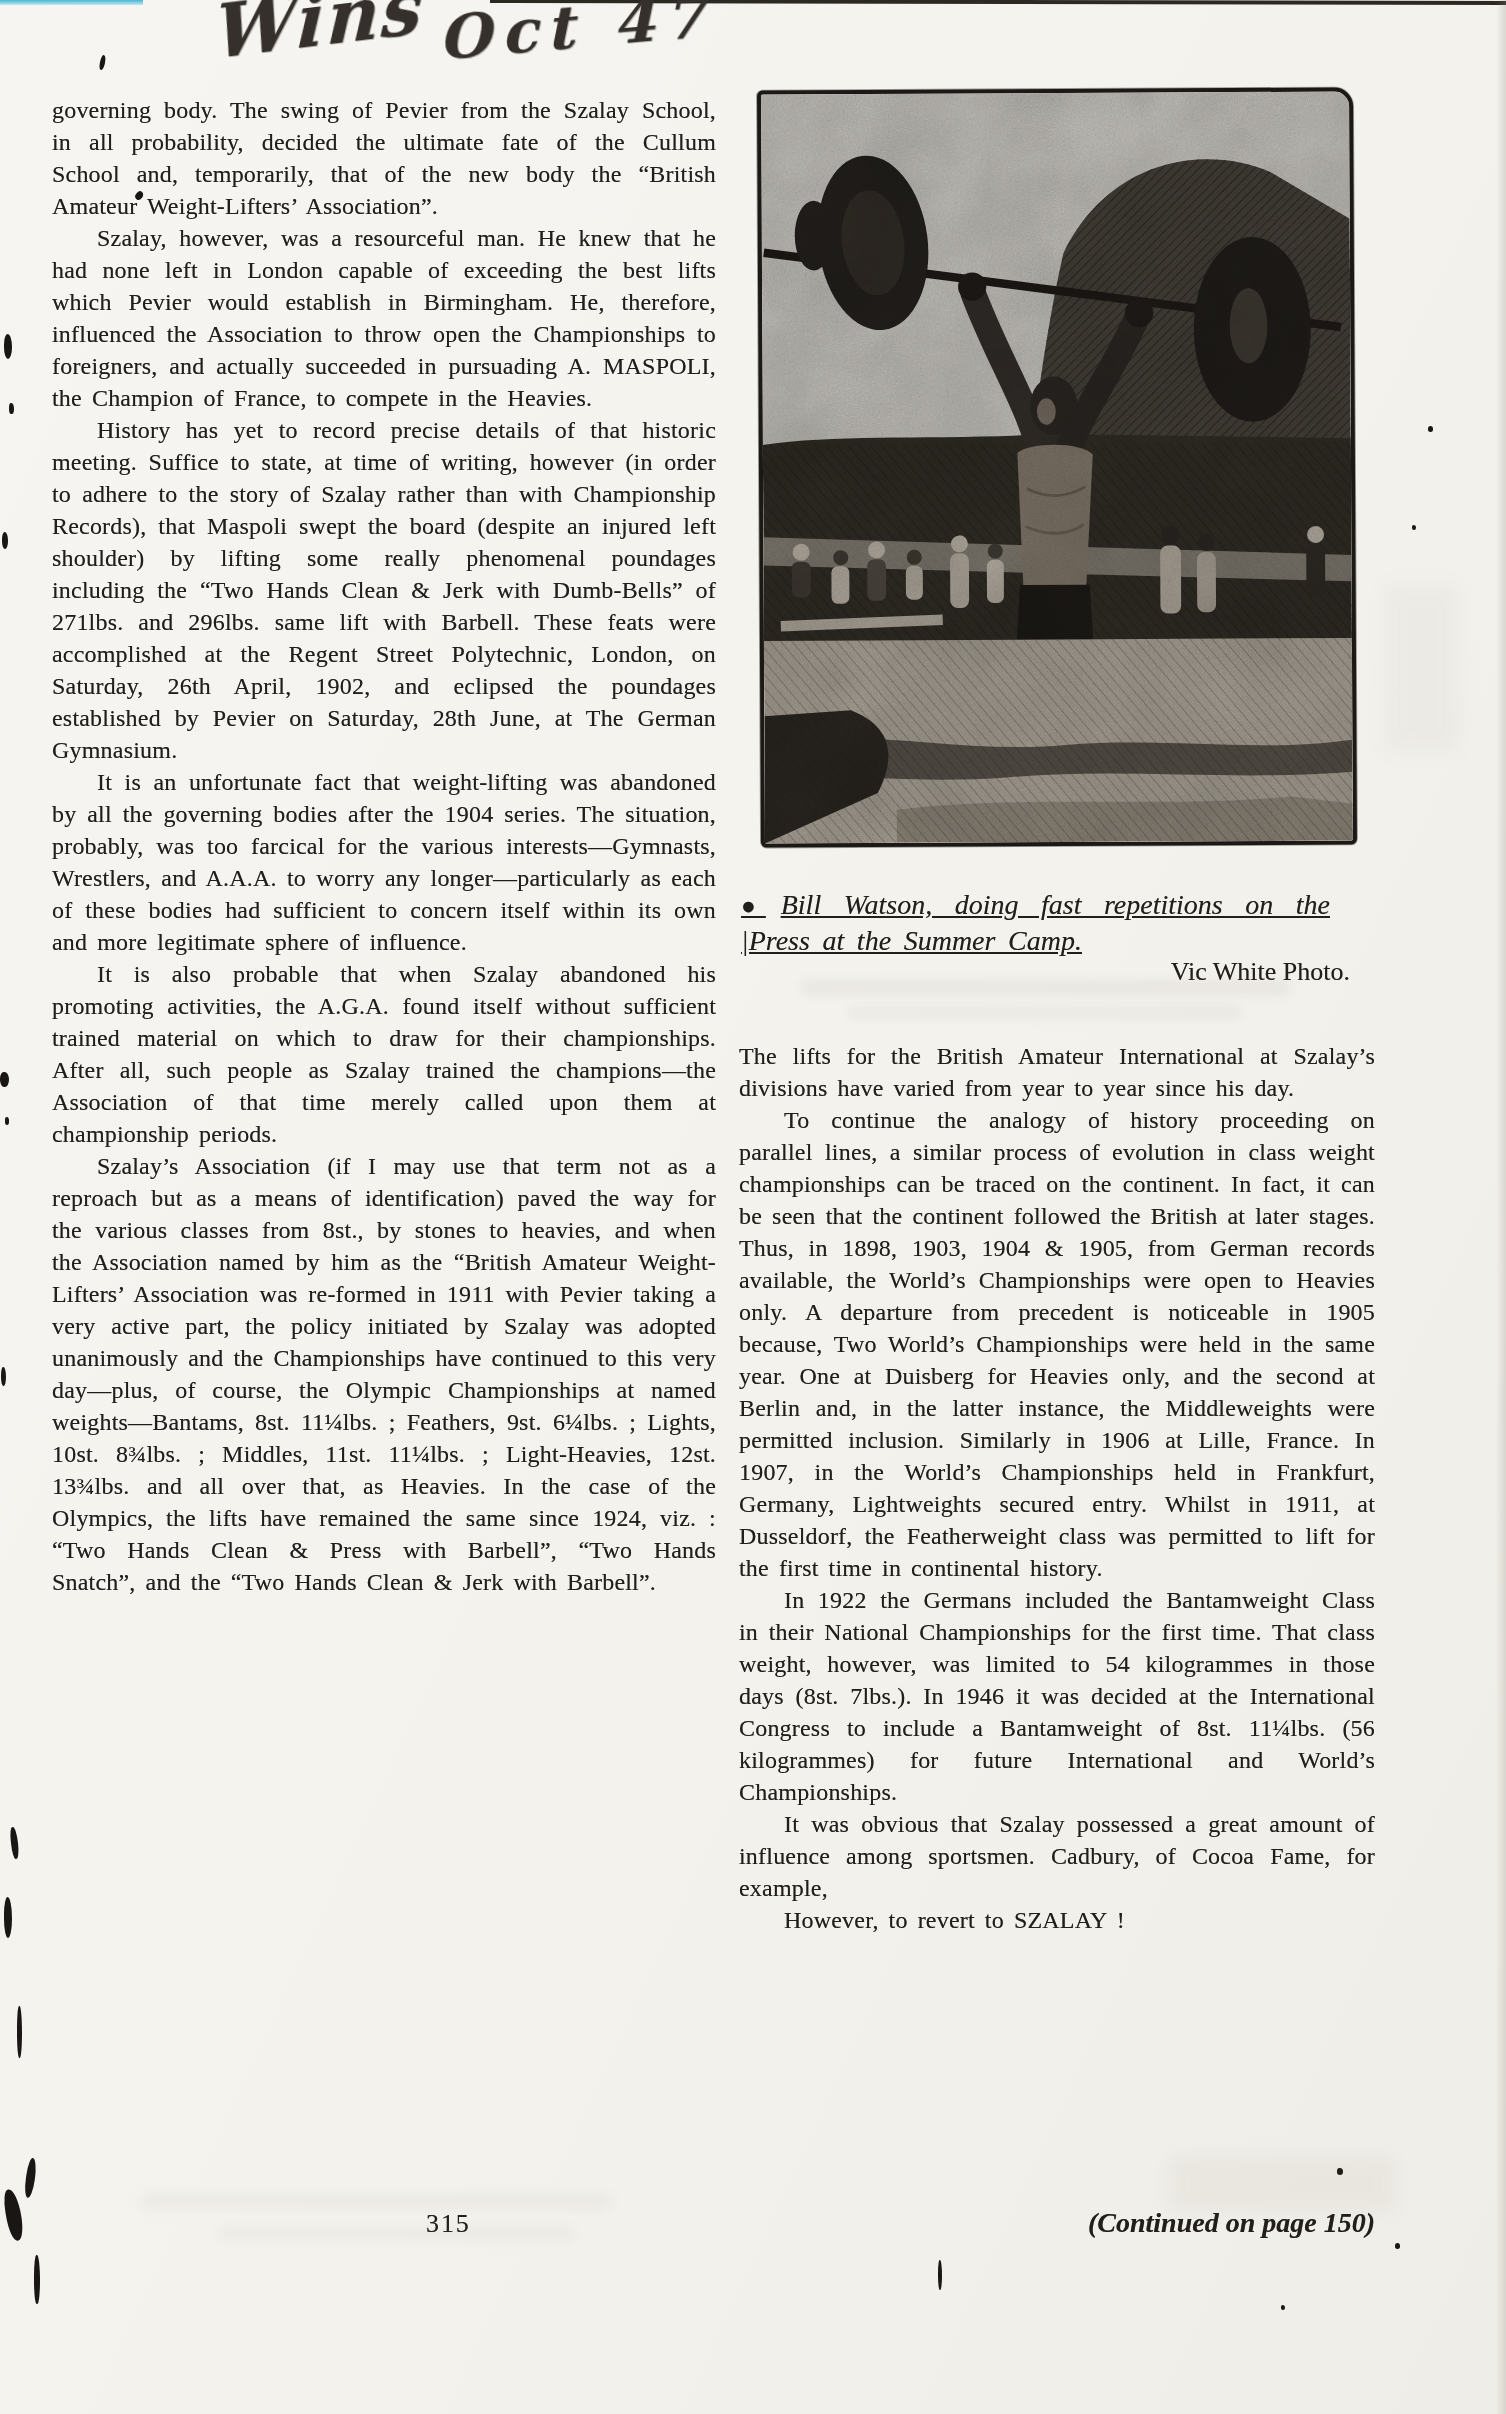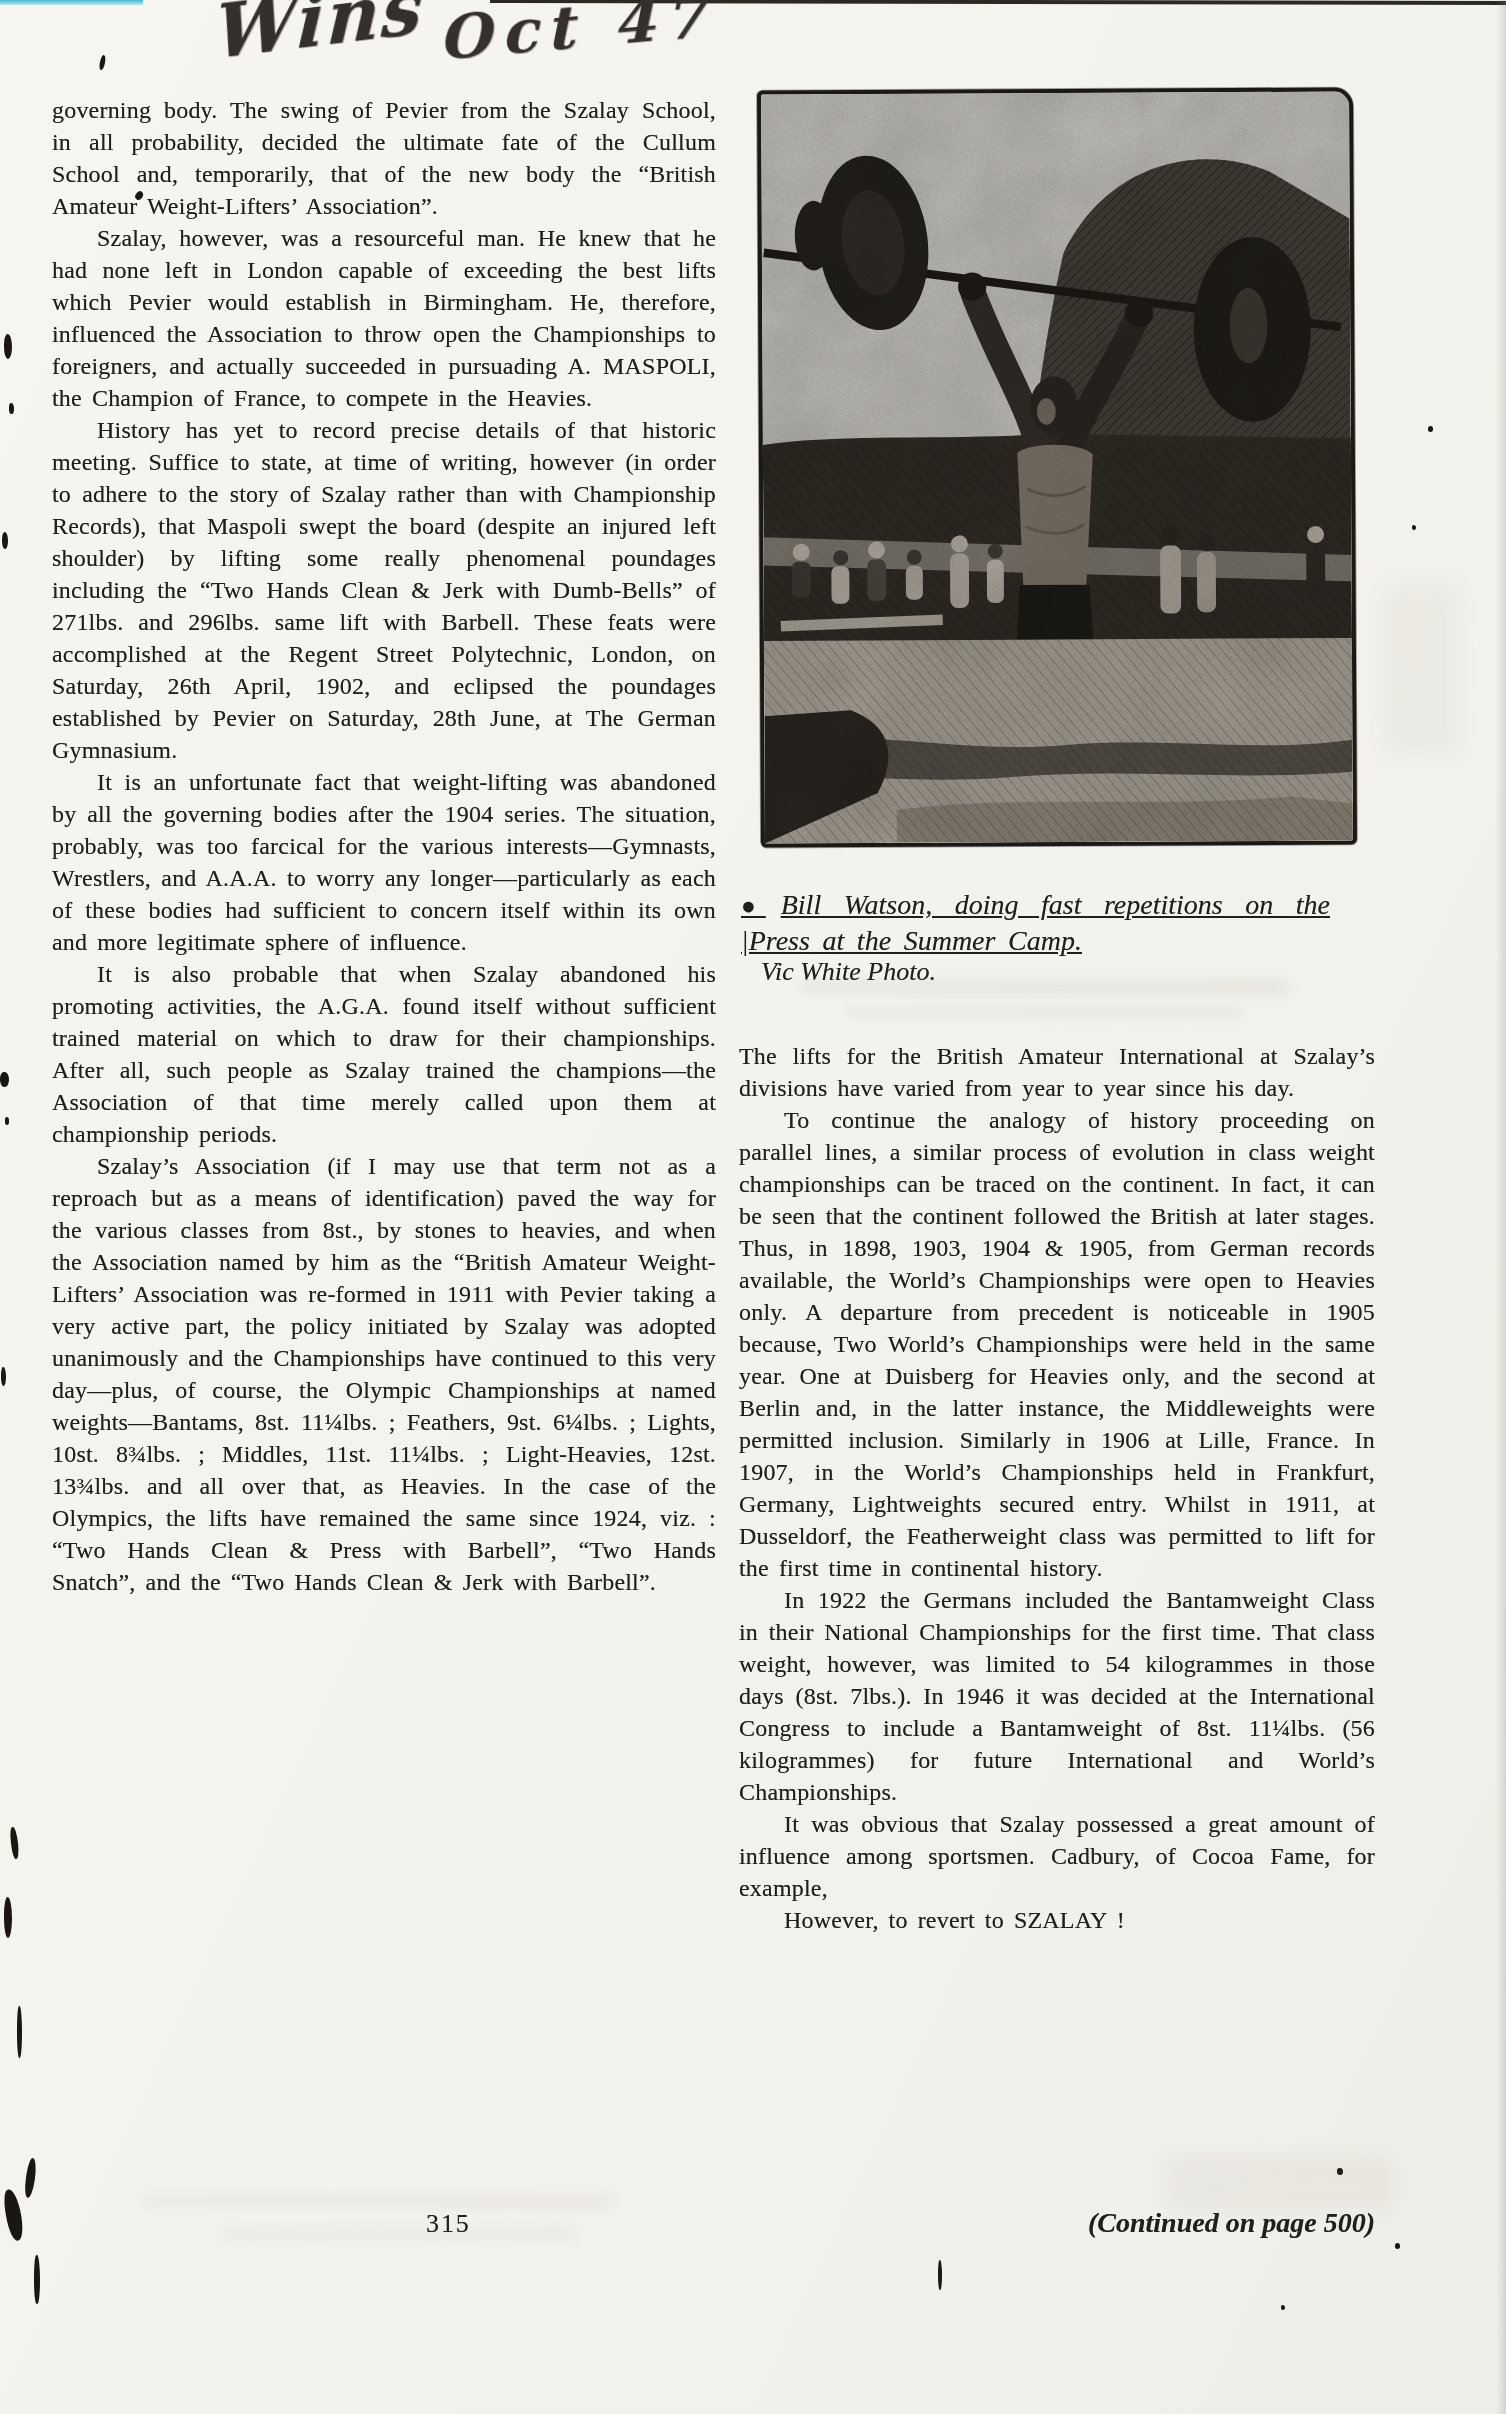--- a/index.html
+++ b/index.html
@@ -42,22 +42,22 @@
   .photo svg{display:block;width:100%;height:100%;}
   
   .caption{
     position:absolute;left:741px;top:887px;width:589px;
     font-style:italic;font-size:28px;line-height:35px;text-align:justify;word-spacing:5.6px;
     text-shadow:0 0 0.5px rgba(33,30,27,.5);
     text-decoration:underline;
   }
   .caption .marker{font-style:normal;font-size:24.5px;margin-right:15px;}
   .credit{
-    position:absolute;left:761px;top:957px;width:589px;
-    font-style:italic;font-size:26px;padding-right:1.9px;
+    position:absolute;left:761px;top:957px;width:589px;text-align:right;
+    font-size:26px;padding-right:1.9px;
     text-shadow:0 0 0.5px rgba(33,30,27,.5);
   }
   .pagenum{position:absolute;left:426px;top:2209px;font-size:26px;letter-spacing:1.9px;text-shadow:0 0 0.6px rgba(33,30,27,.55);}
   .continued{
     position:absolute;left:739px;top:2207px;width:636px;text-align:right;
     font-style:italic;font-weight:600;font-size:28px;text-shadow:0 0 0.5px rgba(33,30,27,.5);
   }
   
   .speck{position:absolute;background:#191613;border-radius:45% 55% 50% 50%;}
   
@@ -186,21 +186,21 @@
 
   <div class="col right">
     <p class="noindent">The lifts for the British Amateur International at Szalay’s divisions have varied from year to year since his day.</p>
     <p>To continue the analogy of history proceeding on parallel lines, a similar process of evolution in class weight championships can be traced on the continent.  In fact, it can be seen that the continent followed the British at later stages.  Thus, in 1898, 1903, 1904 &amp; 1905, from German records available, the World’s Championships were open to Heavies only.  A departure from precedent is noticeable in 1905 because, Two World’s Championships were held in the same year.  One at Duisberg for Heavies only, and the second at Berlin and, in the latter instance, the Middleweights were permitted inclusion.  Similarly in 1906 at Lille, France.  In 1907, in the World’s Championships held in Frankfurt, Germany, Lightweights secured entry. Whilst in 1911, at Dusseldorf, the Featherweight class was permitted to lift for the first time in continental history.</p>
     <p>In 1922 the Germans included the Bantamweight Class in their National Championships for the first time.  That class weight, however, was limited to 54 kilogrammes in those days (8st. 7lbs.).  In 1946 it was decided at the International Congress to include a Bantamweight of 8st. 11¼lbs. (56 kilogrammes) for future International and World’s Championships.</p>
     <p>It was obvious that Szalay possessed a great amount of influence among sportsmen. Cadbury, of Cocoa Fame, for example,</p>
     <p>However, to revert to SZALAY !</p>
   </div>
 
   <div class="pagenum">315</div>
-  <div class="continued">(Continued on page 500)</div>
+  <div class="continued">(Continued on page 150)</div>
 
   <div class="speck" style="left:100px;top:55px;width:4.7px;height:15px;transform:rotate(12deg)"></div>
   <div class="speck" style="left:136px;top:191px;width:6.6px;height:8.5px;transform:rotate(40deg)"></div>
   <div class="speck" style="left:3.8px;top:334px;width:8.5px;height:24.5px"></div>
   <div class="speck" style="left:9.4px;top:403px;width:4.7px;height:11.3px"></div>
   <div class="speck" style="left:1.9px;top:532px;width:6.6px;height:17px"></div>
   <div class="speck" style="left:0px;top:1072px;width:8.5px;height:15px"></div>
   <div class="speck" style="left:4.7px;top:1117px;width:4.7px;height:7.5px"></div>
   <div class="speck" style="left:0.9px;top:1367px;width:4.7px;height:19px"></div>
   <div class="speck" style="left:11.3px;top:1827px;width:6.6px;height:32px;transform:rotate(-6deg)"></div>

